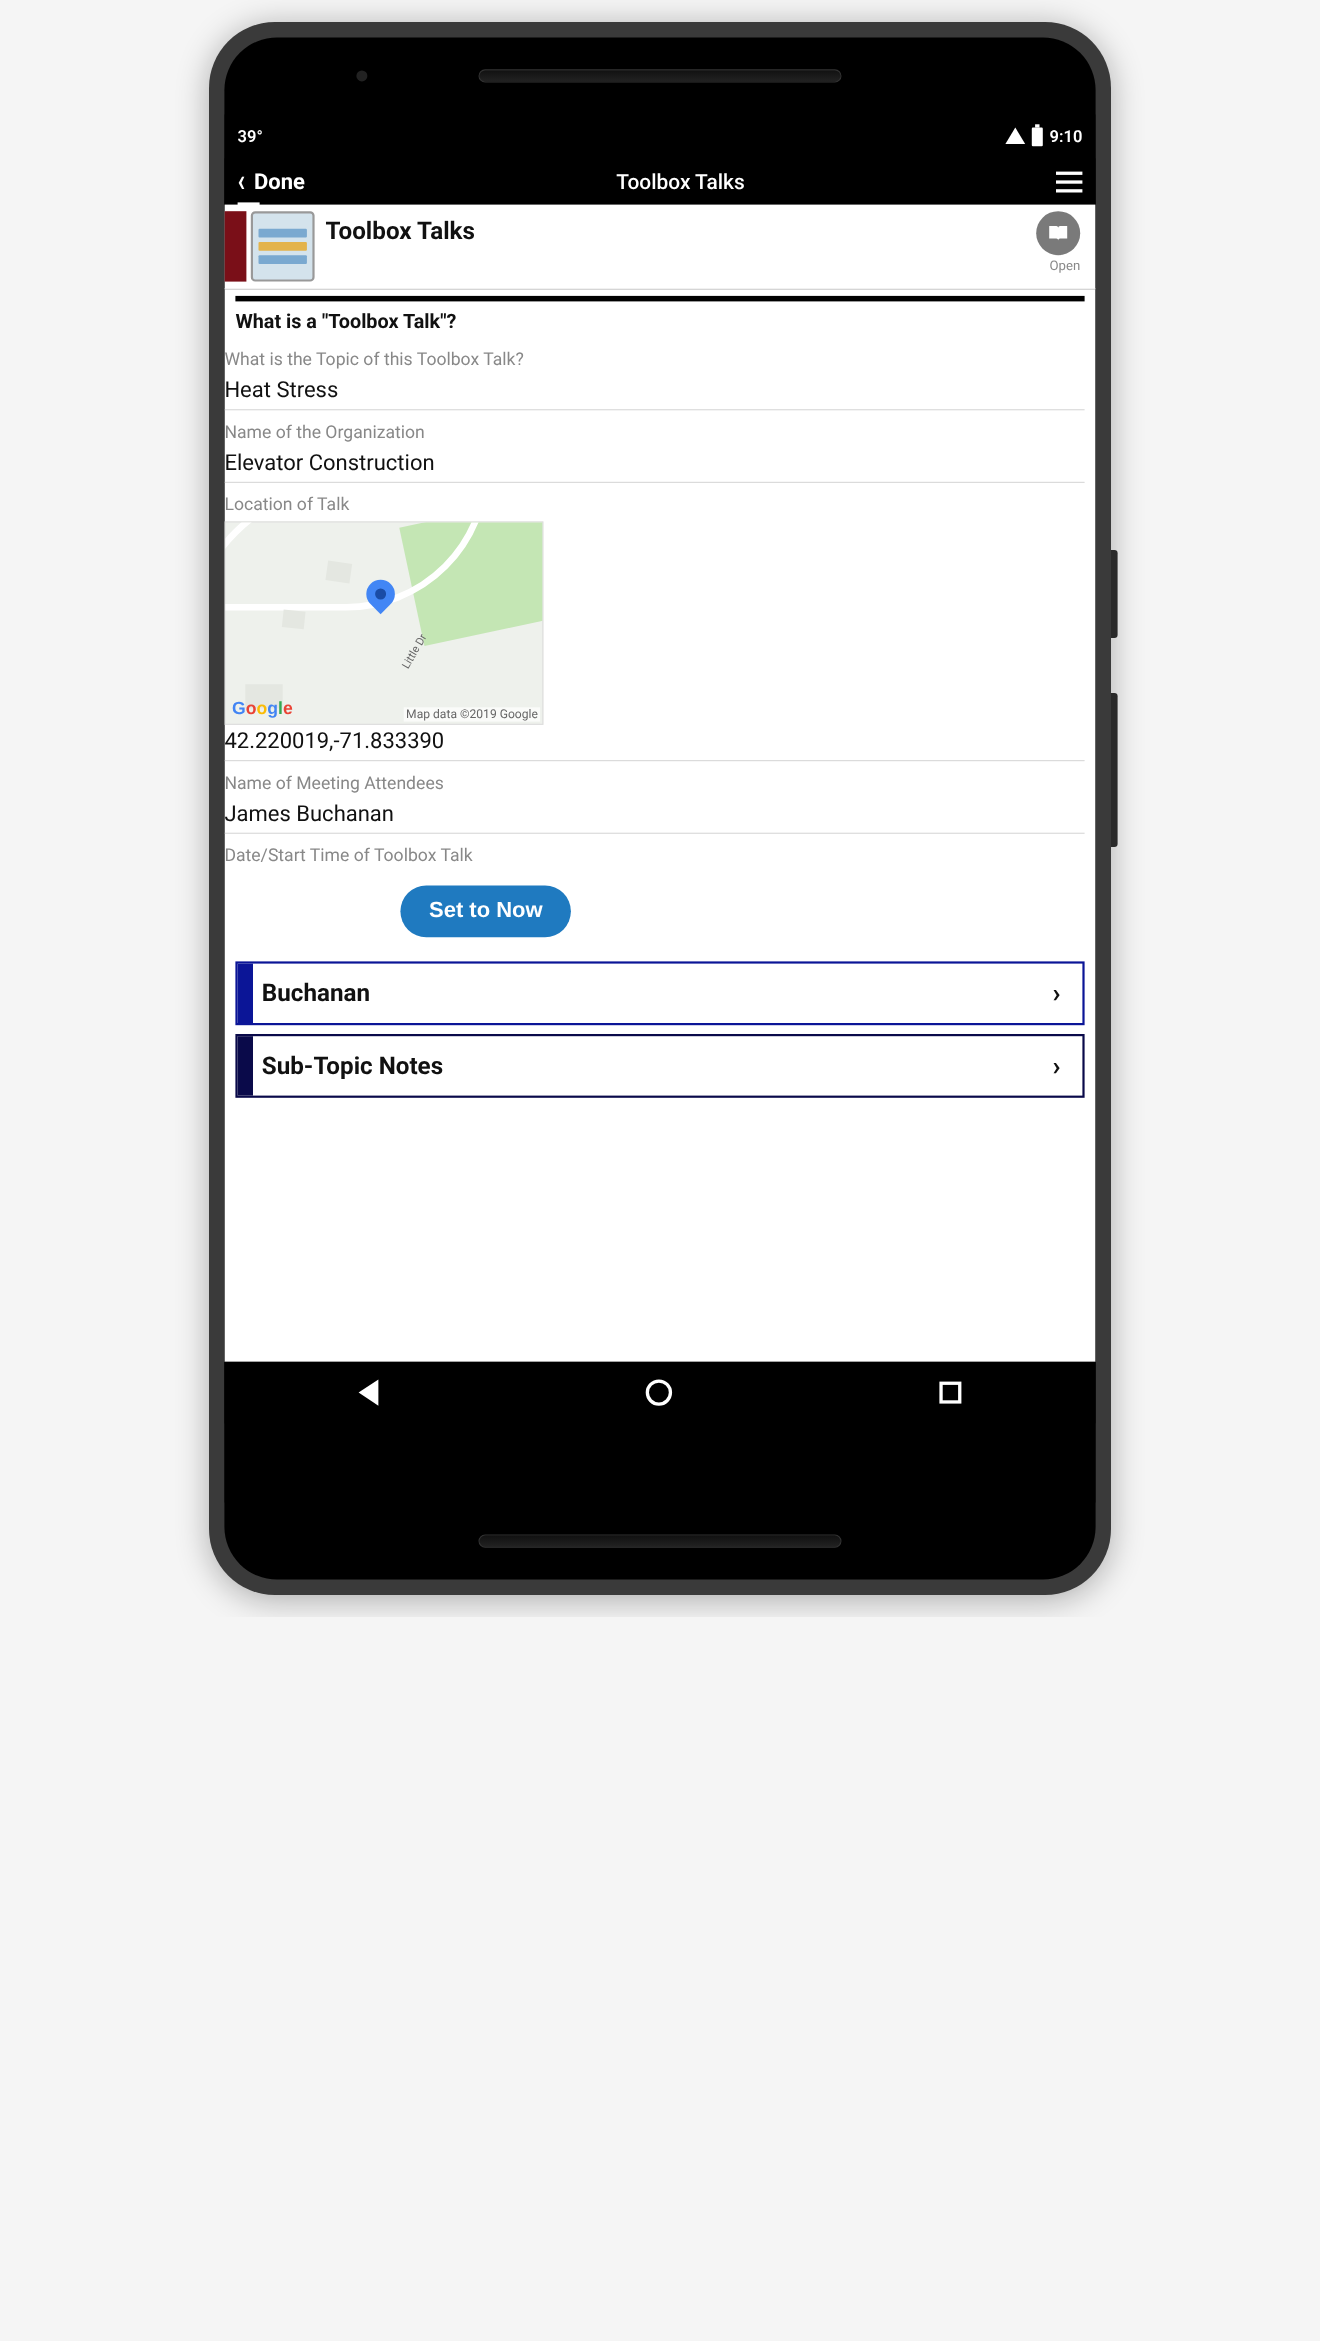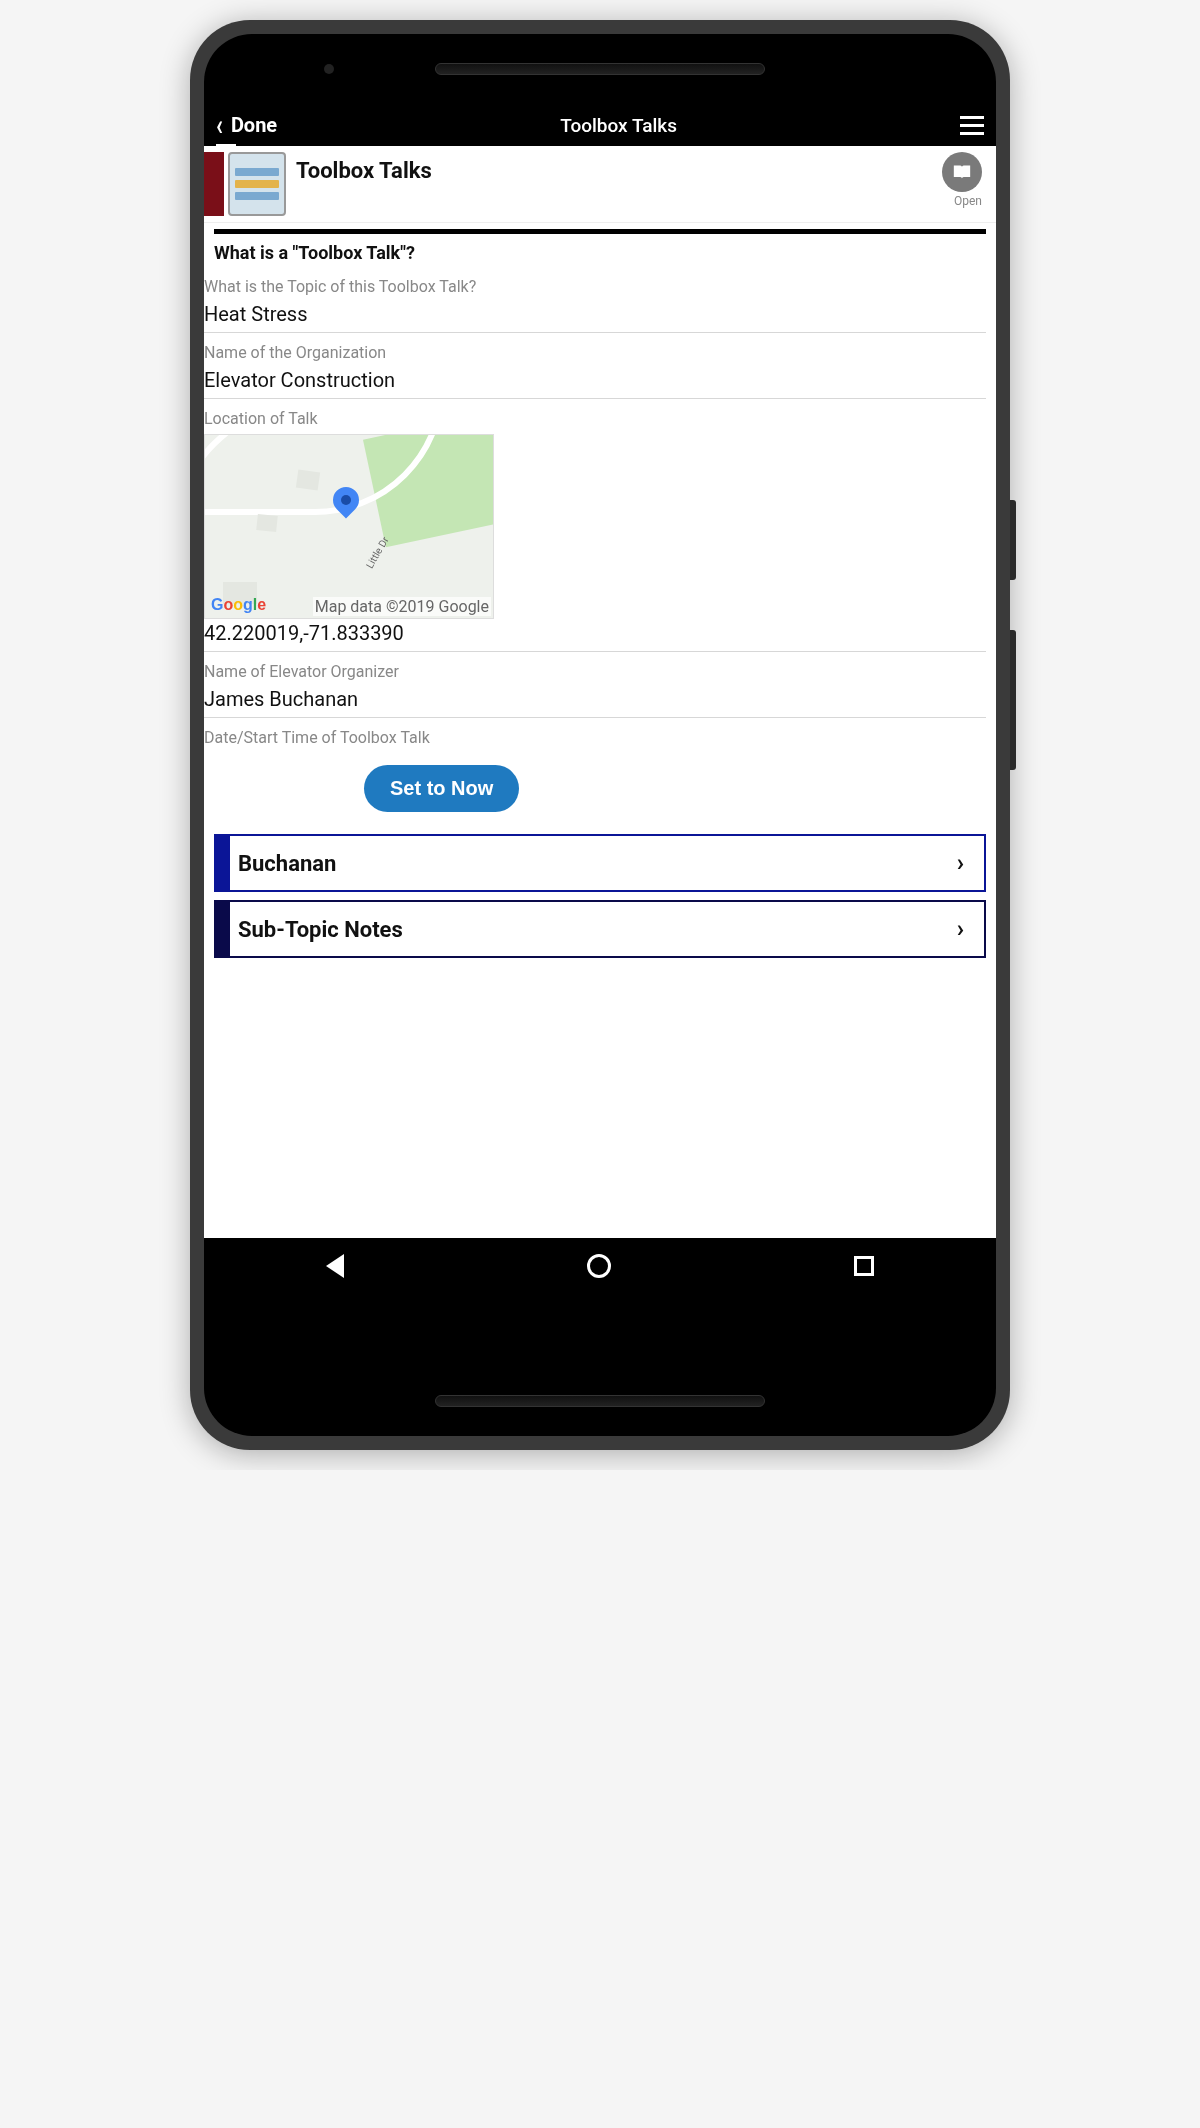--- a/index.html
+++ b/index.html
@@ -139,21 +139,21 @@
   .map .road.r1{width:380px;height:260px;left:-140px;top:-180px;}
   .map .road.r2{width:440px;height:320px;left:-40px;top:-40px;}
   .map .block{position:absolute;background:#e4e7e1;}
   .map-pin{
     position:absolute;left:128px;top:52px;width:26px;height:26px;
     background:#4286f5;border-radius:50% 50% 50% 0;transform:rotate(-45deg);
   }
   .map-pin:after{content:"";position:absolute;left:8px;top:8px;width:10px;height:10px;background:#1a4ca6;border-radius:50%;}
   .map-google{position:absolute;left:6px;bottom:4px;font-size:16px;font-family:Arial;font-weight:600;}
   .map-google .b{color:#4285F4;}.map-google .r{color:#EA4335;}.map-google .y{color:#FBBC05;}.map-google .g{color:#34A853;}
-  .map-attr{position:absolute;right:2px;bottom:2px;font-size:16px;color:#666;background:rgba(255,255,255,0.7);padding:0 2px;}
+  .map-attr{position:absolute;right:2px;bottom:2px;font-size:11px;color:#666;background:rgba(255,255,255,0.7);padding:0 2px;}
   .street-lbl{position:absolute;font-size:10px;color:#666;transform:rotate(-60deg);left:155px;top:112px;}
   
   .set-now{
     display:inline-block;
     margin: 14px 0 14px 160px;
     background:#1f7ac0;
     color:#fff;font-size:20px;font-weight:600;
     padding: 12px 26px;border-radius:30px;border:none;
   }
   
@@ -190,20 +190,28 @@
   <div class="side-btn side-btn-2"></div>
 
   <div class="phone-inner">
     <div class="speaker-top">
       <div class="dot"></div>
         <div class="speaker"></div>
     </div>
 
     <div class="screen">
 
+      <div class="statusbar">
+        <span>39°</span>
+        <div class="right">
+          <span class="wifi-icon"></span>
+          <span class="batt-icon"></span>
+          <span>9:10</span>
+        </div>
+      </div>
 
       <div class="appbar" style="position:relative;">
         <div class="appbar-left">
           <span class="back-chevron">‹</span>
           <span>Done</span>
         </div>
         <div class="appbar-title">Toolbox Talks</div>
         <div class="hamburger">
           <span></span>
           <span></span>
@@ -257,21 +265,21 @@
               <div class="map-pin"></div>
               <div class="street-lbl">Little Dr</div>
               <div class="map-google"><span class="b">G</span><span class="r">o</span><span class="y">o</span><span class="b">g</span><span class="g">l</span><span class="r">e</span></div>
               <div class="map-attr">Map data ©2019 Google</div>
             </div>
           </div>
           <div class="field-value">42.220019,-71.833390</div>
         </div>
 
         <div class="field">
-          <div class="field-label">Name of Elevator Organizer</div>
+          <div class="field-label">Name of Meeting Attendees</div>
           <div class="field-value">James Buchanan</div>
         </div>
 
         <div class="field">
           <div class="field-label">Date/Start Time of Toolbox Talk</div>
         </div>
 
         <button class="set-now">Set to Now</button>
 
         <div class="chev-row">

